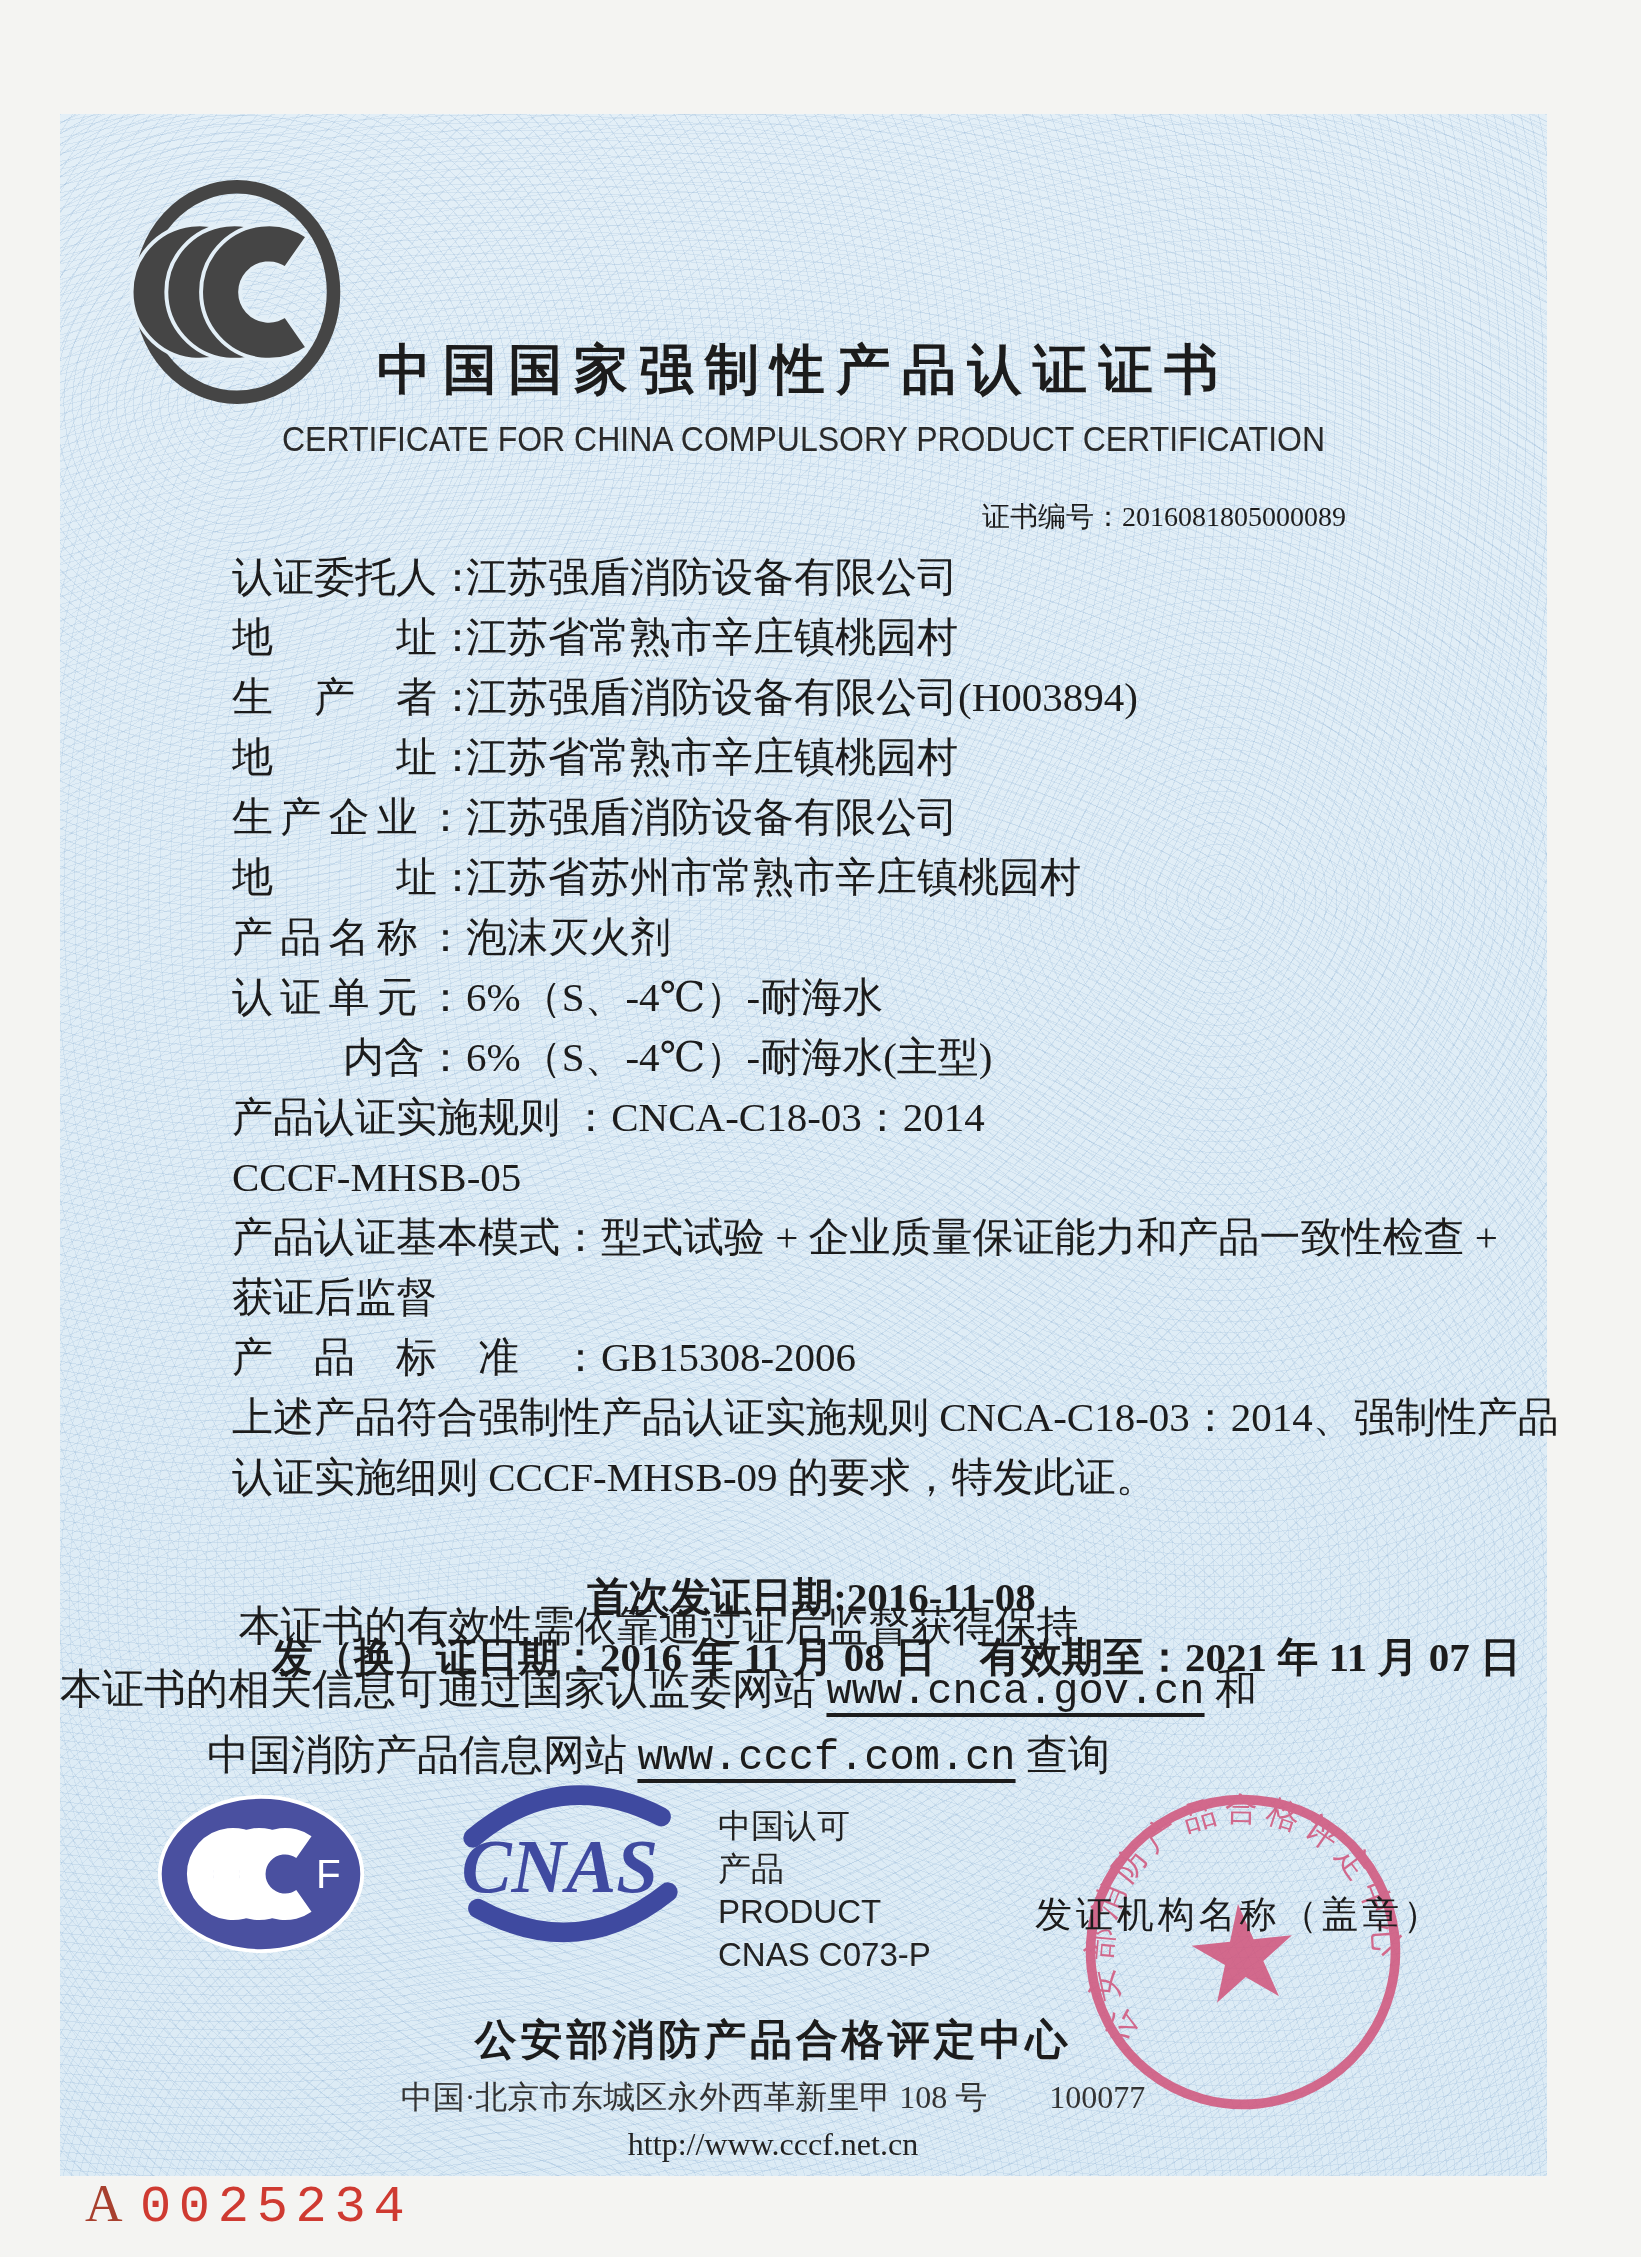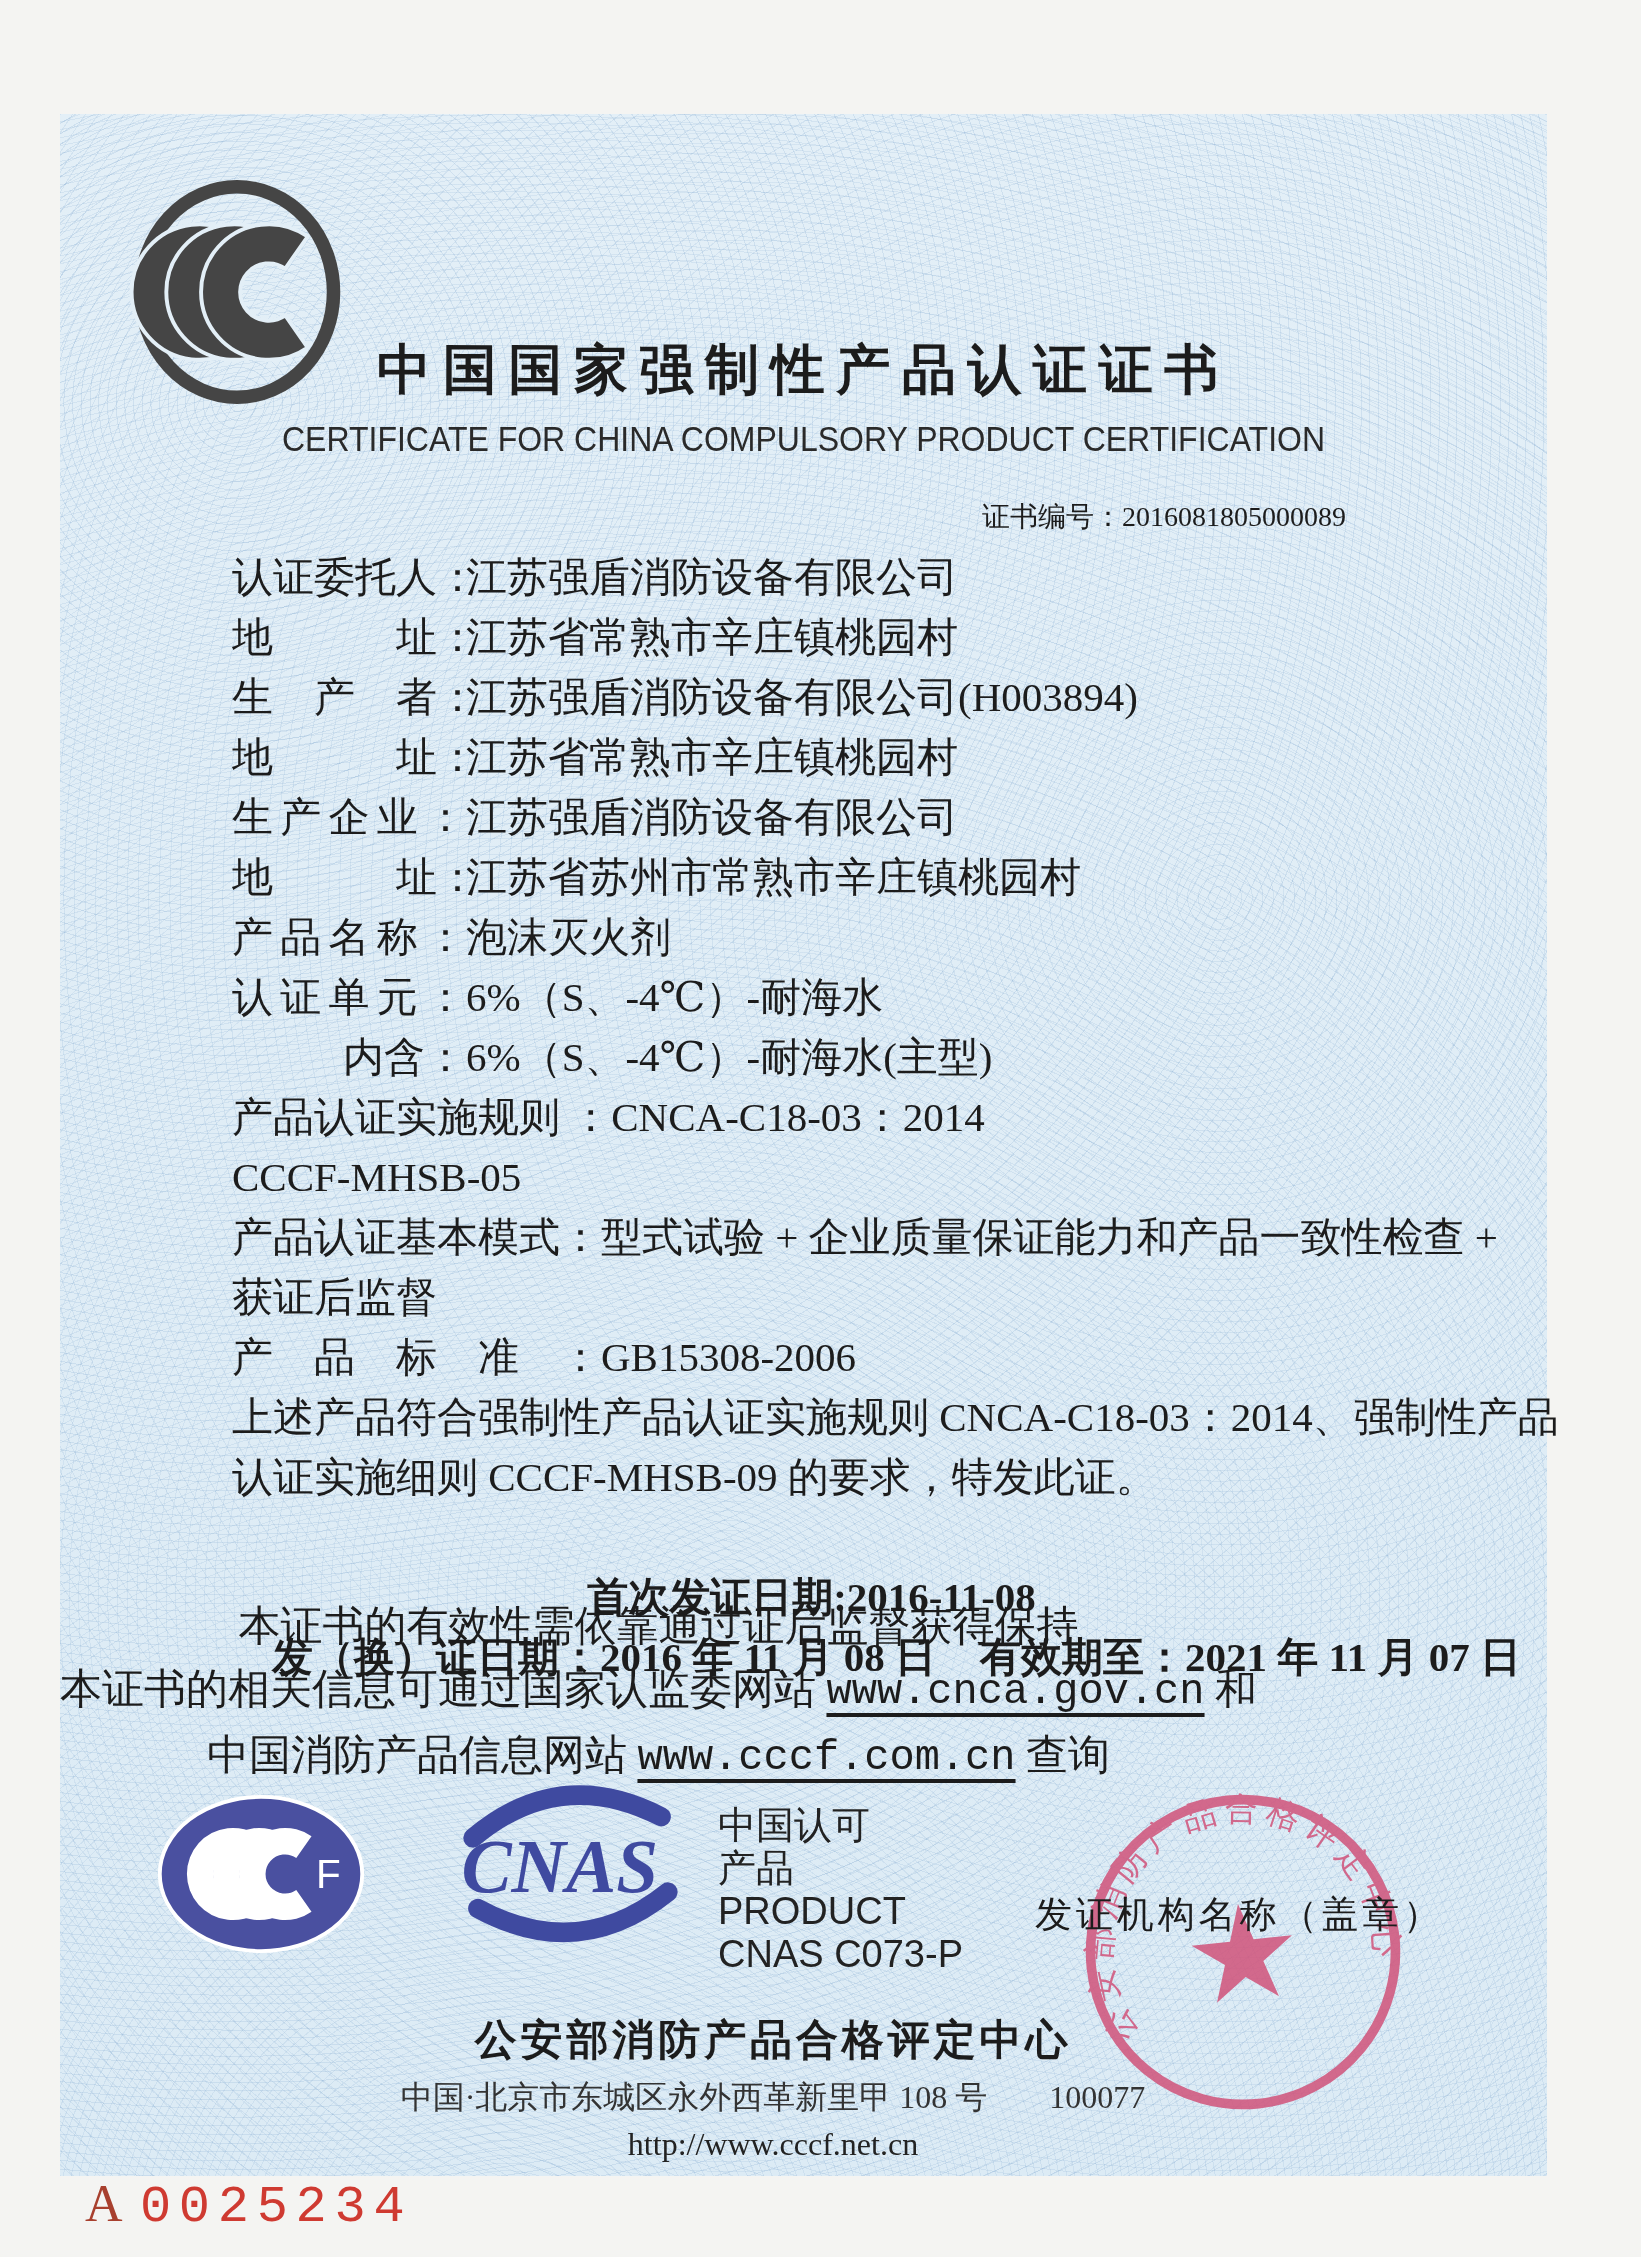--- a/index.html
+++ b/index.html
@@ -30,21 +30,21 @@
   .lbl-plain{flex:0 0 auto;}
   .val{flex:0 0 auto;}
   .para{height:60px;line-height:60px;font-size:41px;white-space:nowrap;}
   .center-line{text-align:center;font-weight:600;}
   .dates-row{display:flex;justify-content:flex-start;font-weight:600;margin-left:40px;}
   .gap40{display:inline-block;width:44px;}
   
   .statements{left:0;top:1595px;width:1317px;text-align:center;font-size:42px;line-height:63px;}
   .ulink{text-decoration:underline;text-underline-offset:9.7px;font-family:Liberation Mono, monospace;}
   
-  .accred{left:718px;top:1804px;font-size:38px;line-height:43px;font-family:"Liberation Sans","DejaVu Sans",sans-serif;color:#222;}
+  .accred{left:718px;top:1804px;font-size:33px;line-height:43px;font-family:"Liberation Sans","DejaVu Sans",sans-serif;color:#222;}
   .stamp-label{left:1035px;top:1890px;font-size:37px;letter-spacing:3.9px;white-space:nowrap;z-index:3;}
   .issuer-name{left:290px;top:2012px;width:966px;text-align:center;font-size:42px;font-weight:bold;letter-spacing:3.9px;}
   .addr{left:290px;top:2076px;width:966px;text-align:center;font-size:32px;color:#333;white-space:nowrap;}
   .addr .post{display:inline-block;margin-left:62px;}
   .weburl{left:290px;top:2126px;width:966px;text-align:center;font-size:32px;color:#222;}
   .serial{left:85px;top:2174px;font-size:52px;color:#cf3a31;font-family:"Liberation Mono","DejaVu Sans Mono",monospace;letter-spacing:7.7px;white-space:nowrap;}
   .serial .ser-a{color:#a8402e;font-family:"Liberation Serif","DejaVu Serif",serif;margin-right:9.7px;}
   svg{display:block;}
   .stamp-wrap{left:1079px;top:1788px;width:328px;height:328px;opacity:.85;transform:rotate(-6deg);z-index:2;}
 </style>

